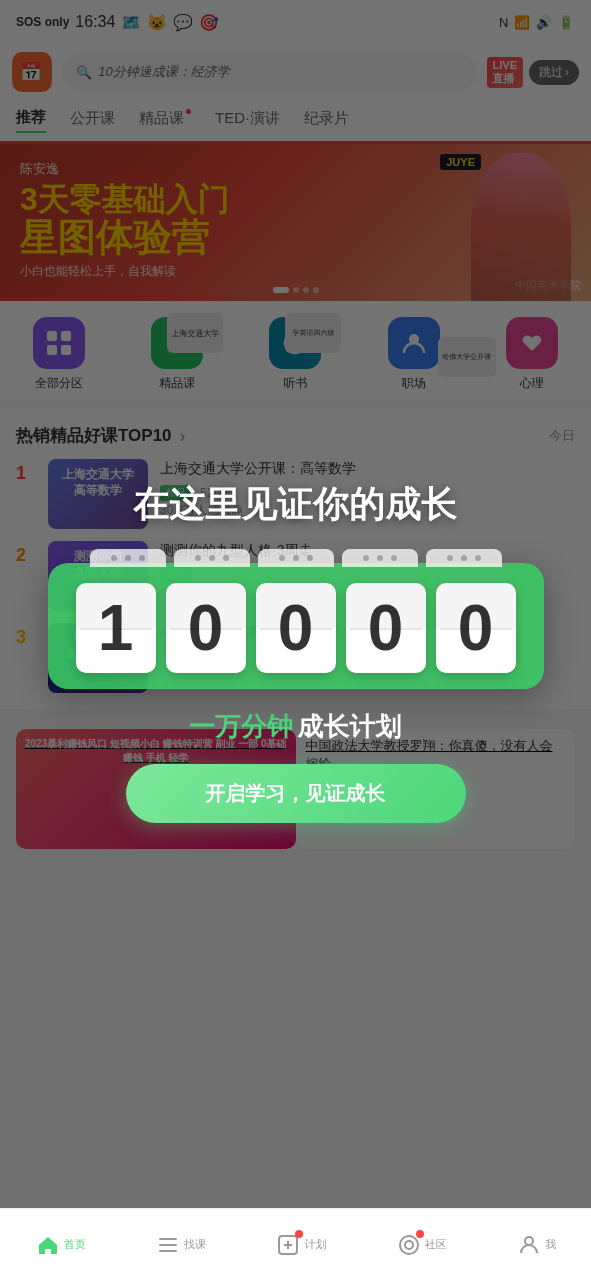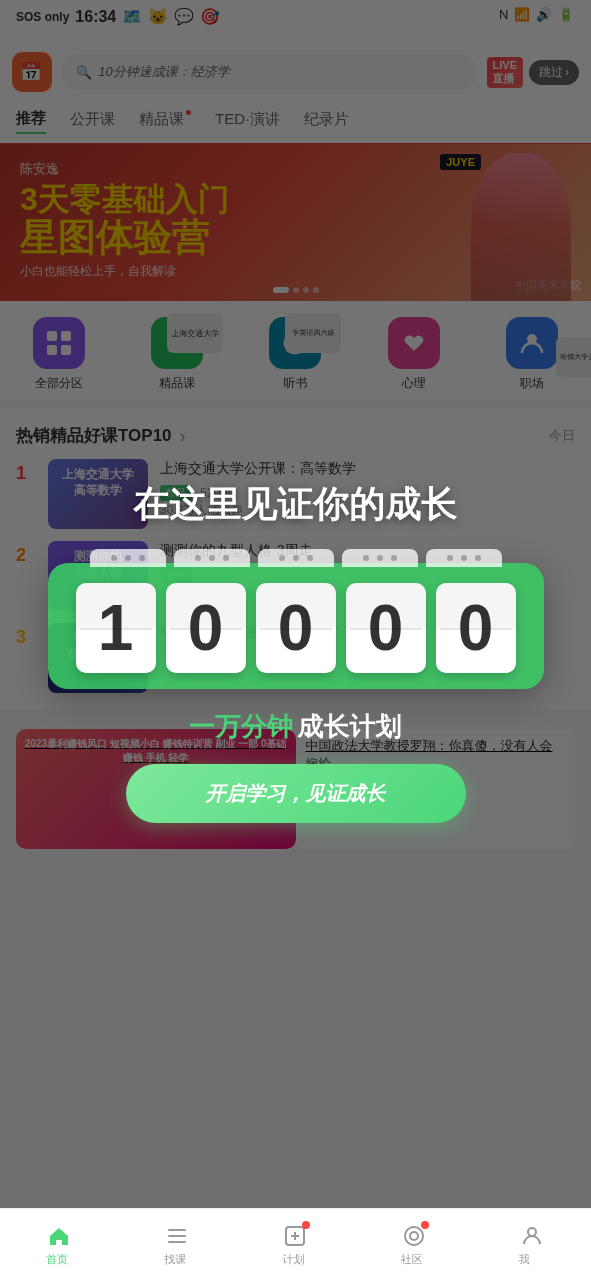--- a/index.html
+++ b/index.html
@@ -11,29 +11,29 @@
       background: #f5f5f5;
       overflow-x: hidden;
       position: relative;
     }
 
     
     .status-bar {
       background: #fff;
       height: 44px;
       display: flex;
-      align-items: flex-start;
+      align-items: center;
       justify-content: space-between;
       padding: 7px 16px;
       font-size: 13px;
     }
     .status-left { display: flex; align-items: center; gap: 6px; }
     .status-right { display: flex; align-items: center; gap: 6px; }
     .sos-text { font-size: 12px; color: #333; font-weight: 600; }
-    .time { font-size: 16px; font-weight: 700; color: #333; }
+    .time { font-size: 16px; font-weight: 400; color: #333; }
 
     
     .header {
       background: #fff;
       height: 56px;
       display: flex;
       align-items: center;
       padding: 0 12px;
       gap: 10px;
       position: relative;
@@ -80,21 +80,21 @@
     }
 
     
     .nav-tabs {
       background: #fff;
       height: 44px;
       display: flex;
       align-items: center;
       padding: 0 16px;
       gap: 24px;
-      border-bottom: 1px solid #ef4444;
+      border-bottom: 3px solid #ef4444;
       overflow: hidden;
     }
     .nav-tab {
       font-size: 15px;
       color: #666;
       white-space: nowrap;
       padding-bottom: 4px;
       cursor: pointer;
     }
     .nav-tab.active {
@@ -368,41 +368,40 @@
       color: white;
       font-size: 20px;
       font-weight: 700;
       border: none;
       border-radius: 30px;
       padding: 16px 80px;
       cursor: pointer;
       display: block;
       text-align: center;
       box-shadow: 0 4px 20px rgba(76,214,122,0.4);
-      font-style: italic;
     }
 
     
     .bottom-nav {
       position: fixed;
       bottom: 0;
       left: 0;
       width: 591px;
       height: 72px;
       background: #fff;
       border-top: 1px solid #eee;
       display: flex;
       align-items: center;
       justify-content: space-around;
       z-index: 200;
     }
     .nav-item {
       display: flex;
-      flex-direction: column;
-      align-items: flex-start;
+      flex-direction: row;
+      align-items: center;
       gap: 3px;
       cursor: pointer;
     }
     .nav-icon {
       width: 26px;
       height: 26px;
       display: flex;
       align-items: center;
       justify-content: center;
       font-size: 22px;
@@ -559,39 +558,39 @@
             <circle cx="14" cy="14" r="4" stroke="white" stroke-width="2" fill="none"></circle>
           </svg>
 
           <div style="position:absolute;top:-4px;right:-20px;width:56px;height:40px;background:#eee;border-radius:6px;overflow:hidden;display:flex;align-items:center;justify-content:center;font-size:7px;color:#333;text-align:center;padding:2px;">
             学英语四六级
           </div>
         </div>
         <span class="cat-label">听书</span>
       </div>
       <div class="category-item">
-        <div class="cat-icon pink">
-          <svg width="28" height="28" viewBox="0 0 28 28" fill="none">
-            <path d="M14 22 L6 14 C4 12 4 8 8 7 C10 6 12 7 14 9 C16 7 18 6 20 7 C24 8 24 12 22 14 Z" fill="white"></path>
-          </svg>
-        </div>
-        <span class="cat-label">心理</span>
-      </div>
-      <div class="category-item">
         <div class="cat-icon blue" style="position:relative;">
           <svg width="28" height="28" viewBox="0 0 28 28" fill="none">
             <circle cx="14" cy="10" r="5" fill="white"></circle>
             <path d="M4 24c0-5.5 4.5-10 10-10s10 4.5 10 10" stroke="white" stroke-width="2.5" fill="none"></path>
           </svg>
 
           <div style="position:absolute;top:20px;right:-56px;width:58px;height:40px;background:#eee;border-radius:6px;overflow:hidden;display:flex;align-items:center;justify-content:center;font-size:7px;color:#333;text-align:center;padding:2px;">
             哈佛大学公开课
           </div>
         </div>
         <span class="cat-label">职场</span>
+      </div>
+      <div class="category-item">
+        <div class="cat-icon pink">
+          <svg width="28" height="28" viewBox="0 0 28 28" fill="none">
+            <path d="M14 22 L6 14 C4 12 4 8 8 7 C10 6 12 7 14 9 C16 7 18 6 20 7 C24 8 24 12 22 14 Z" fill="white"></path>
+          </svg>
+        </div>
+        <span class="cat-label">心理</span>
       </div>
     </div>
 
     <div class="section">
       <div class="section-header">
         <div style="display:flex; align-items:flex-end; gap:8px;">
           <span class="section-title">热销精品好课TOP10</span>
           <span style="color:#999; font-size:18px;">›</span>
         </div>
         <span class="today-label">今日</span>

